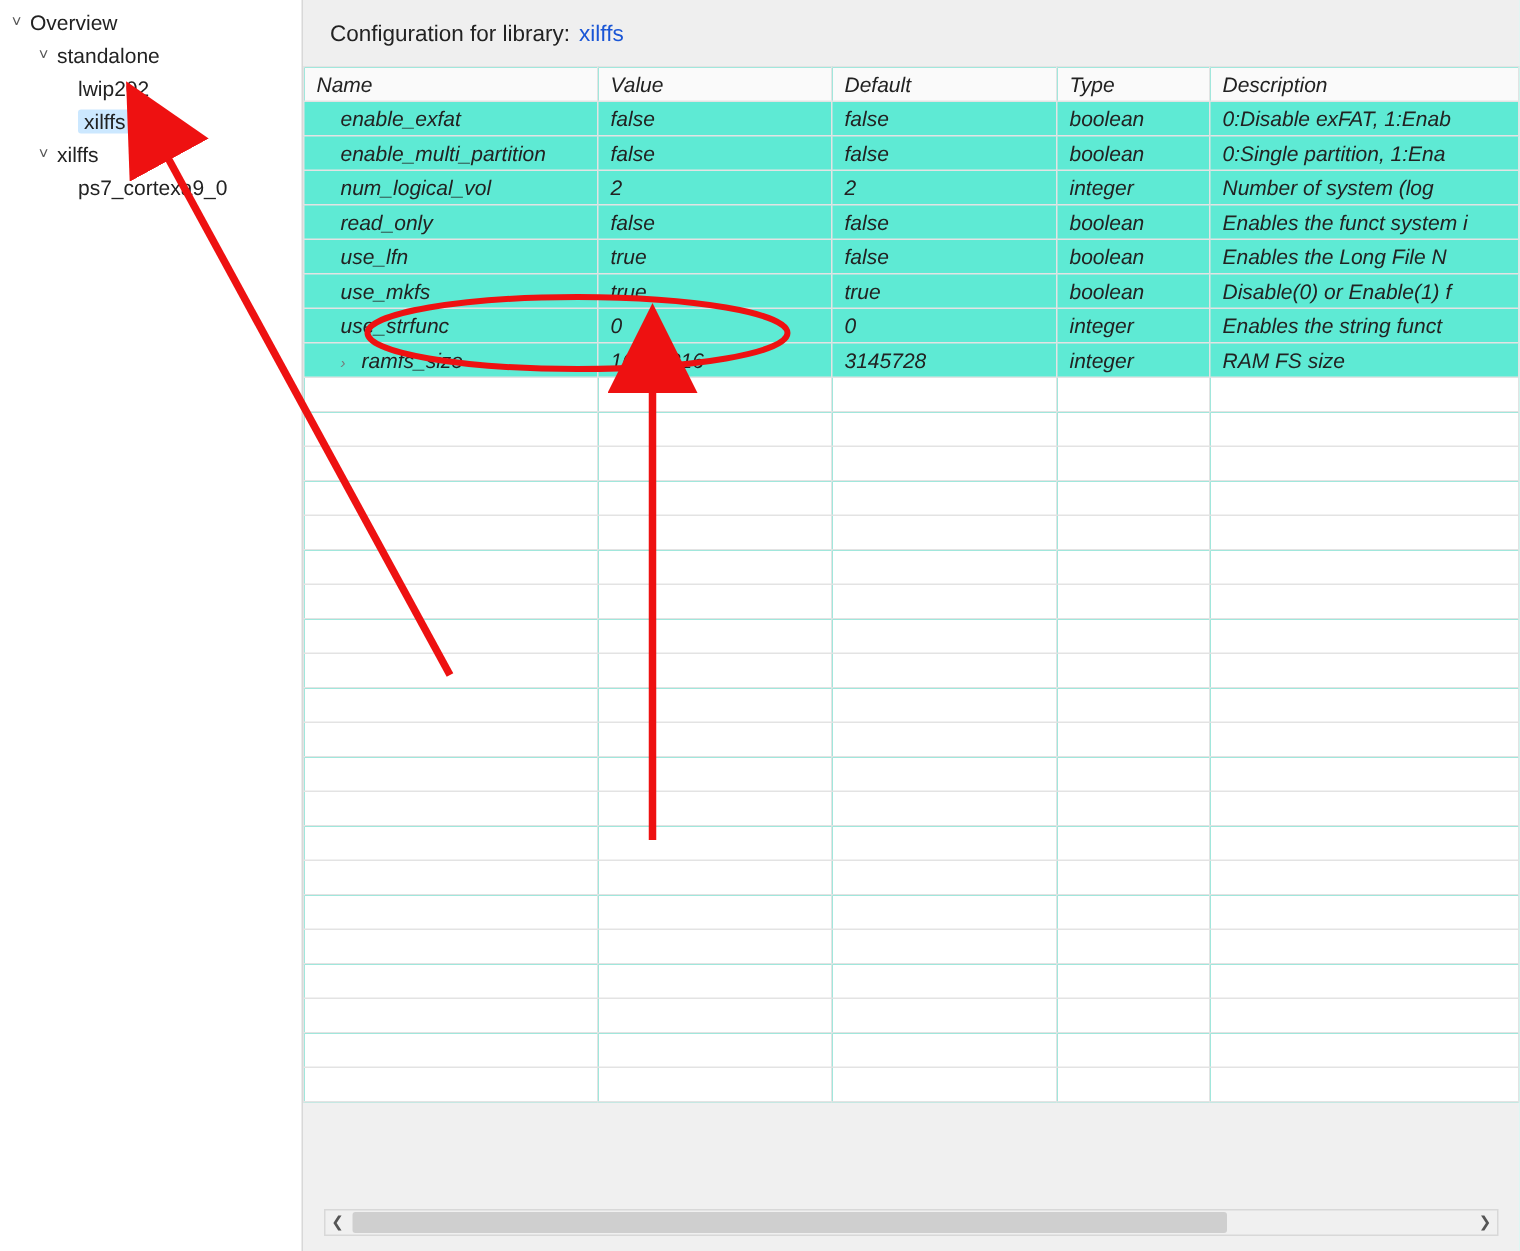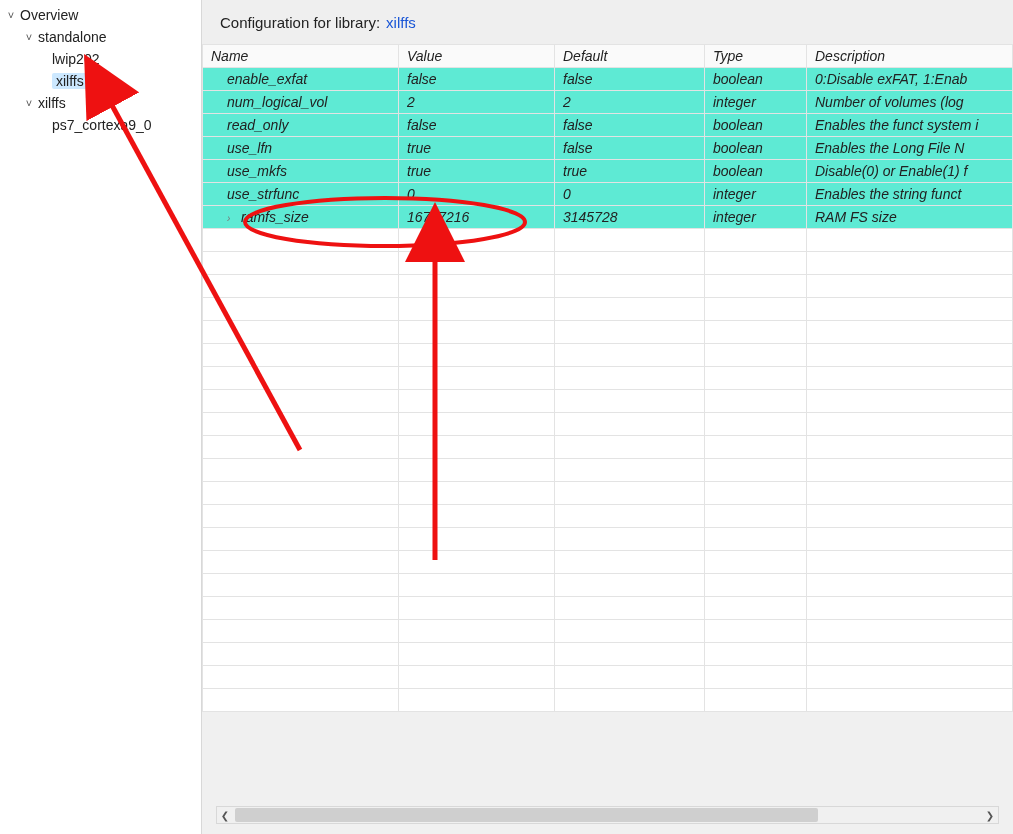--- a/index.html
+++ b/index.html
@@ -182,25 +182,32 @@
           </thead>
         <tbody id="tbody">
             <tr>
               <td class="indent1"><span>enable_exfat</span></td>
               <td>false</td>
               <td>false</td>
               <td>boolean</td>
               <td>0:Disable exFAT, 1:Enab</td>
             </tr>
             <tr>
+              <td class="indent1"><span>enable_multi_partition</span></td>
+              <td>false</td>
+              <td>false</td>
+              <td>boolean</td>
+              <td>0:Single partition, 1:Ena</td>
+            </tr>
+            <tr>
               <td class="indent1"><span>num_logical_vol</span></td>
               <td>2</td>
               <td>2</td>
               <td>integer</td>
-              <td>Number of volumes (log</td>
+              <td>Number of system (log</td>
             </tr>
             <tr>
               <td class="indent1"><span>read_only</span></td>
               <td>false</td>
               <td>false</td>
               <td>boolean</td>
               <td>Enables the funct system i</td>
             </tr>
             <tr>
               <td class="indent1"><span>use_lfn</span></td>

